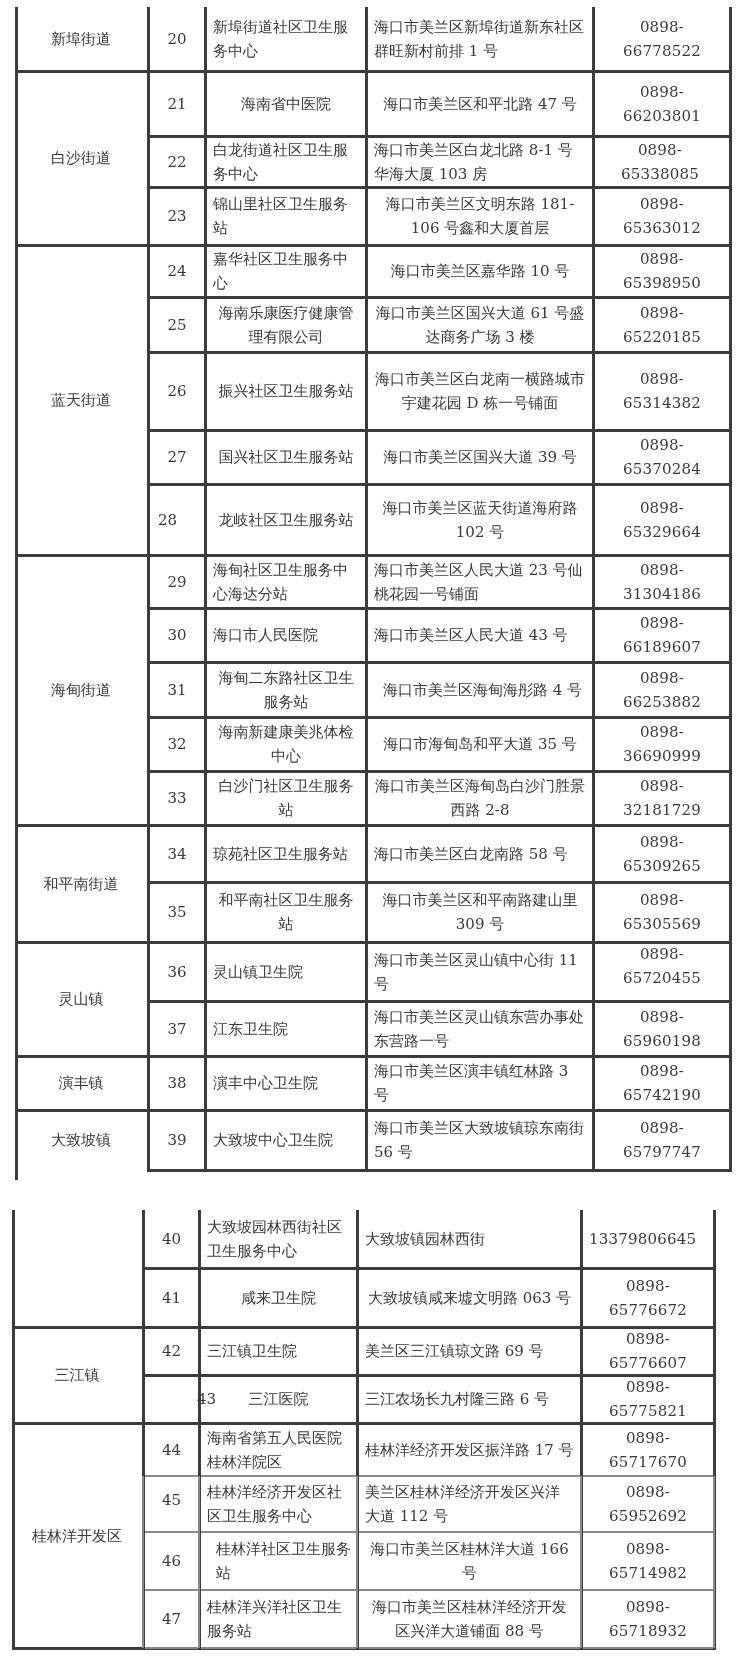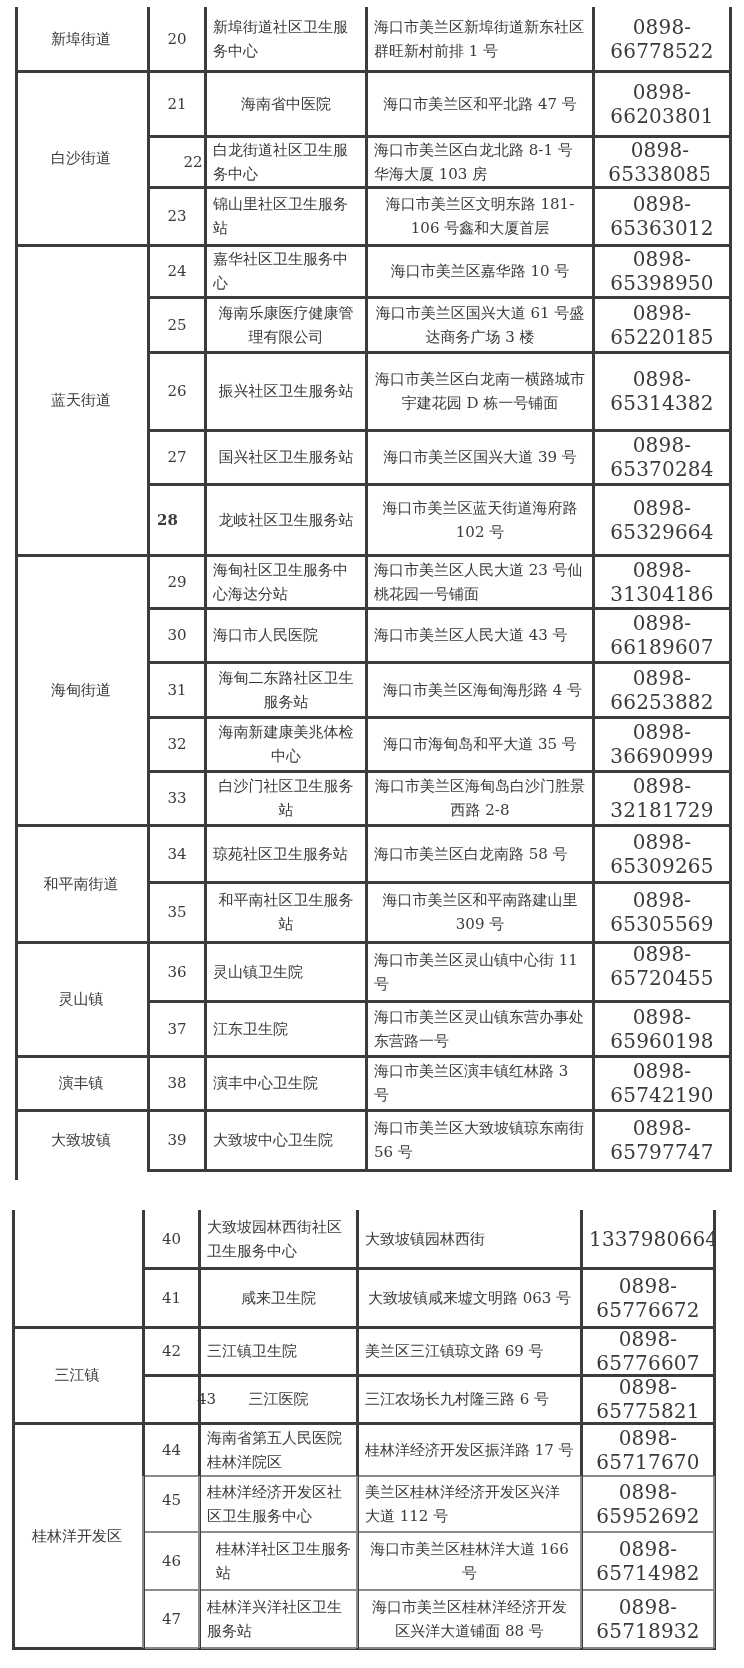--- a/index.html
+++ b/index.html
@@ -9,21 +9,21 @@
   .cell { position: absolute; box-sizing: border-box; display: flex; align-items: center;
           font-size: 15px; line-height: 24px; padding: 0 6px; overflow: hidden; }
   .cell.center { justify-content: center; text-align: center; }
   .cell.left { justify-content: flex-start; text-align: left; }
   .cell span { display: block; }
   .hline { position: absolute; height: 3px; background: #3c3c3c; }
   .hline.light { background: #8a8a8a; height: 2px; }
   .vline { position: absolute; width: 3px; background: #3c3c3c; }
   .vline.light { background: #8a8a8a; width: 2px; }
   .num { font-size: 15px; }
-  .phone { font-size: 20px; letter-spacing: 0.2px; }
+  .phone { font-size: 15px; letter-spacing: 0.2px; }
 </style>
 </head>
 <body>
 
 <div class="tbl" id="table1" style="left:0;top:0;width:744px;height:1180px;">
   <div id="t1-cells">
       <div class="cell center" style="left: 15px; width: 132px; top: 7px; height: 64px;">
         <span>新埠街道</span>
       </div>
       <div class="cell center" style="left: 15px; width: 132px; top: 71px; height: 174px;">
@@ -64,21 +64,21 @@
       </div>
       <div class="cell center " style="left: 207px; width: 158px; top: 71px; height: 65px;">
         <span>海南省中医院</span>
       </div>
       <div class="cell center " style="left: 368px; width: 224px; top: 71px; height: 65px;">
         <span>海口市美兰区和平北路 47 号</span>
       </div>
       <div class="cell center phone" style="left: 595px; width: 134px; top: 71px; height: 65px;">
         <span>0898-66203801</span>
       </div>
-      <div class="cell center num" style="left: 150px; width: 54px; top: 136px; height: 51px; margin-left: 16px;">
+      <div class="cell center num" style="left: 150px; width: 54px; top: 136px; height: 51px;">
         <span>22</span>
       </div>
       <div class="cell left " style="left: 207px; width: 158px; top: 136px; height: 51px;">
         <span>白龙街道社区卫生服务中心</span>
       </div>
       <div class="cell left " style="left: 368px; width: 224px; top: 136px; height: 51px;">
         <span>海口市美兰区白龙北路 8-1 号华海大厦 103 房</span>
       </div>
       <div class="cell center phone" style="left: 575px; width: 134px; top: 136px; height: 51px; padding-left: 42px;">
         <span>0898-65338085</span>
@@ -136,21 +136,21 @@
       </div>
       <div class="cell center " style="left: 207px; width: 158px; top: 430px; height: 54px;">
         <span>国兴社区卫生服务站</span>
       </div>
       <div class="cell center " style="left: 368px; width: 224px; top: 430px; height: 54px;">
         <span>海口市美兰区国兴大道 39 号</span>
       </div>
       <div class="cell center phone" style="left: 595px; width: 134px; top: 430px; height: 54px;">
         <span>0898-65370284</span>
       </div>
-      <div class="cell center num" style="left: 150px; width: 35px; top: 484px; height: 71px; font-weight: bold;">
+      <div class="cell center num" style="left: 150px; width: 35px; top: 484px; height: 71px;">
         <span>28</span>
       </div>
       <div class="cell center " style="left: 207px; width: 158px; top: 484px; height: 71px;">
         <span>龙岐社区卫生服务站</span>
       </div>
       <div class="cell center " style="left: 368px; width: 224px; top: 484px; height: 71px;">
         <span>海口市美兰区蓝天街道海府路 102 号</span>
       </div>
       <div class="cell center phone" style="left: 595px; width: 134px; top: 484px; height: 71px;">
         <span>0898-65329664</span>

